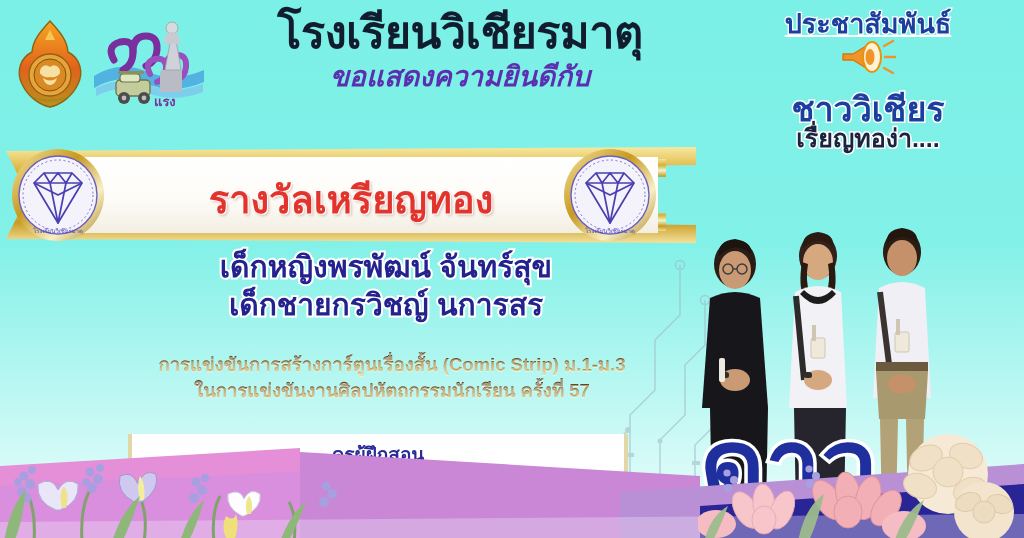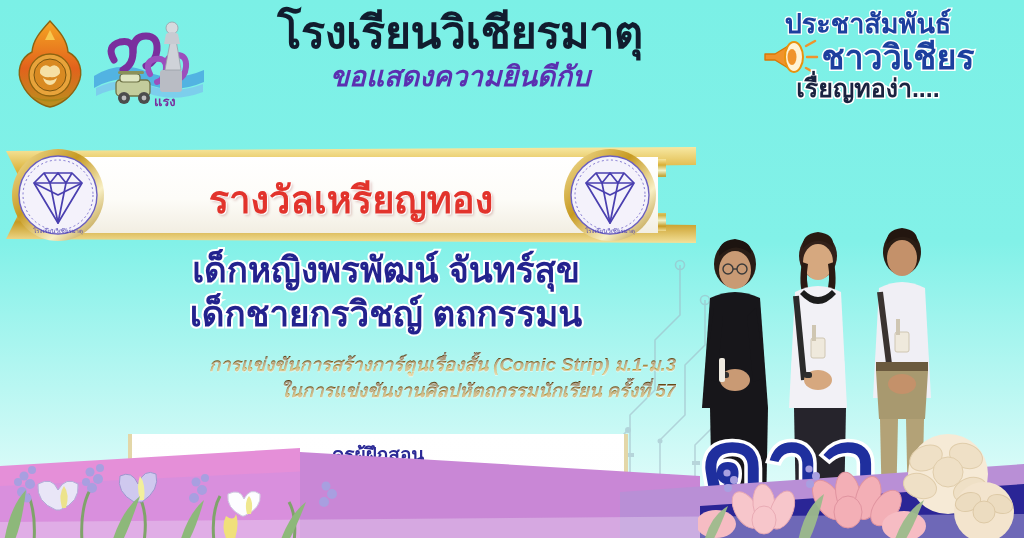--- a/index.html
+++ b/index.html
@@ -36,23 +36,23 @@
     margin-top:2px;
     font-size:28px; font-weight:bold; color:#5b2fb0; line-height:1.2;
     white-space:nowrap;
     font-style:italic;
   }
 
   
   .pr-block { position:absolute; right:8px; top:10px; width:296px; text-align:center; }
   .pr-line1 {
     font-size:27px; font-weight:bold; color:#1c3f9e; line-height:1.05;
-    -webkit-text-stroke:2.5px #ffffff; paint-order:stroke fill;
-  }
-  .pr-row { display:flex; align-items:center; justify-content:center; gap:2px; margin-top:-2px;}
+    -webkit-text-stroke:2.5px #ffffff; paint-order:stroke fill;text-decoration:underline;
+  }
+  .pr-row { display:flex; align-items:center; justify-content:center; gap:14px; margin-top:-2px;flex-direction:column;}
   .megaphone { width:58px; height:42px; flex:0 0 auto; }
   .pr-line2 {
     font-size:34px; font-weight:bold; color:#1c3f9e; line-height:1.05;
     -webkit-text-stroke:3px #ffffff; paint-order:stroke fill;
   }
   .pr-line3 {
     font-size:25px; font-weight:bold; color:#1a2340; line-height:1.05; margin-top:-3px;
     -webkit-text-stroke:3px #ffffff; paint-order:stroke fill;
   }
 
@@ -72,26 +72,26 @@
     text-shadow:1px 1px 0 #fff, 2px 2px 3px rgba(120,0,0,.25);
     letter-spacing:0px;
   }
   .seal { position:absolute; width:100px; height:100px; top:4px; }
   .seal.left  { left:8px; }
   .seal.right { left:560px; }
 
   
   .names { position:absolute; left:96px; top:248px; width:580px; text-align:center; }
   .name {
-    font-size:35px; font-weight:bold; color:#23228e; line-height:1.25;
+    font-size:30px; font-weight:bold; color:#23228e; line-height:1.25;
     -webkit-text-stroke:4px #ffffff; paint-order:stroke fill;
   }
 
   
-  .detail { position:absolute; left:96px; top:352px; width:580px; text-align:right;font-style:italic; }
+  .detail { position:absolute; left:102px; top:352px; width:580px; text-align:center; }
   .detail-line {
     font-size:18.5px; font-weight:bold; line-height:1.42;
     background:linear-gradient(180deg,#4b3412 0%,#6d4c17 30%,#b08b2e 62%,#efd489 100%);
     -webkit-background-clip:text; background-clip:text; color:transparent;
     text-shadow:0 1px 0 rgba(255,255,255,.45);
     white-space:nowrap;
   }
 
   
   .teacher-card {
@@ -269,21 +269,21 @@
         <path d="M36 28 L42 38 L50 28 L58 38 L64 28"></path>
         <path d="M42 38 L50 78 L58 38"></path>
         <path d="M26 38 L50 50 L74 38"></path>
       </g>
       <text x="50" y="88" text-anchor="middle" font-size="6" fill="#4a3fb0" font-family="'Liberation Sans',sans-serif">โรงเรียนวิเชียรมาตุ</text>
     </svg>
   </div>
 
   <div class="names">
     <div class="name">เด็กหญิงพรพัฒน์ จันทร์สุข</div>
-    <div class="name">เด็กชายกรวิชญ์ ตถกรรมน</div>
+    <div class="name">เด็กชายกรวิชญ์ นการสร</div>
   </div>
 
   <div class="detail">
     <div class="detail-line">การแข่งขันการสร้างการ์ตูนเรื่องสั้น (Comic Strip) ม.1-ม.3</div>
     <div class="detail-line">ในการแข่งขันงานศิลปหัตถกรรมนักเรียน ครั้งที่ 57</div>
   </div>
 
   <svg class="photo" viewBox="0 0 270 300">
 
     <g>

